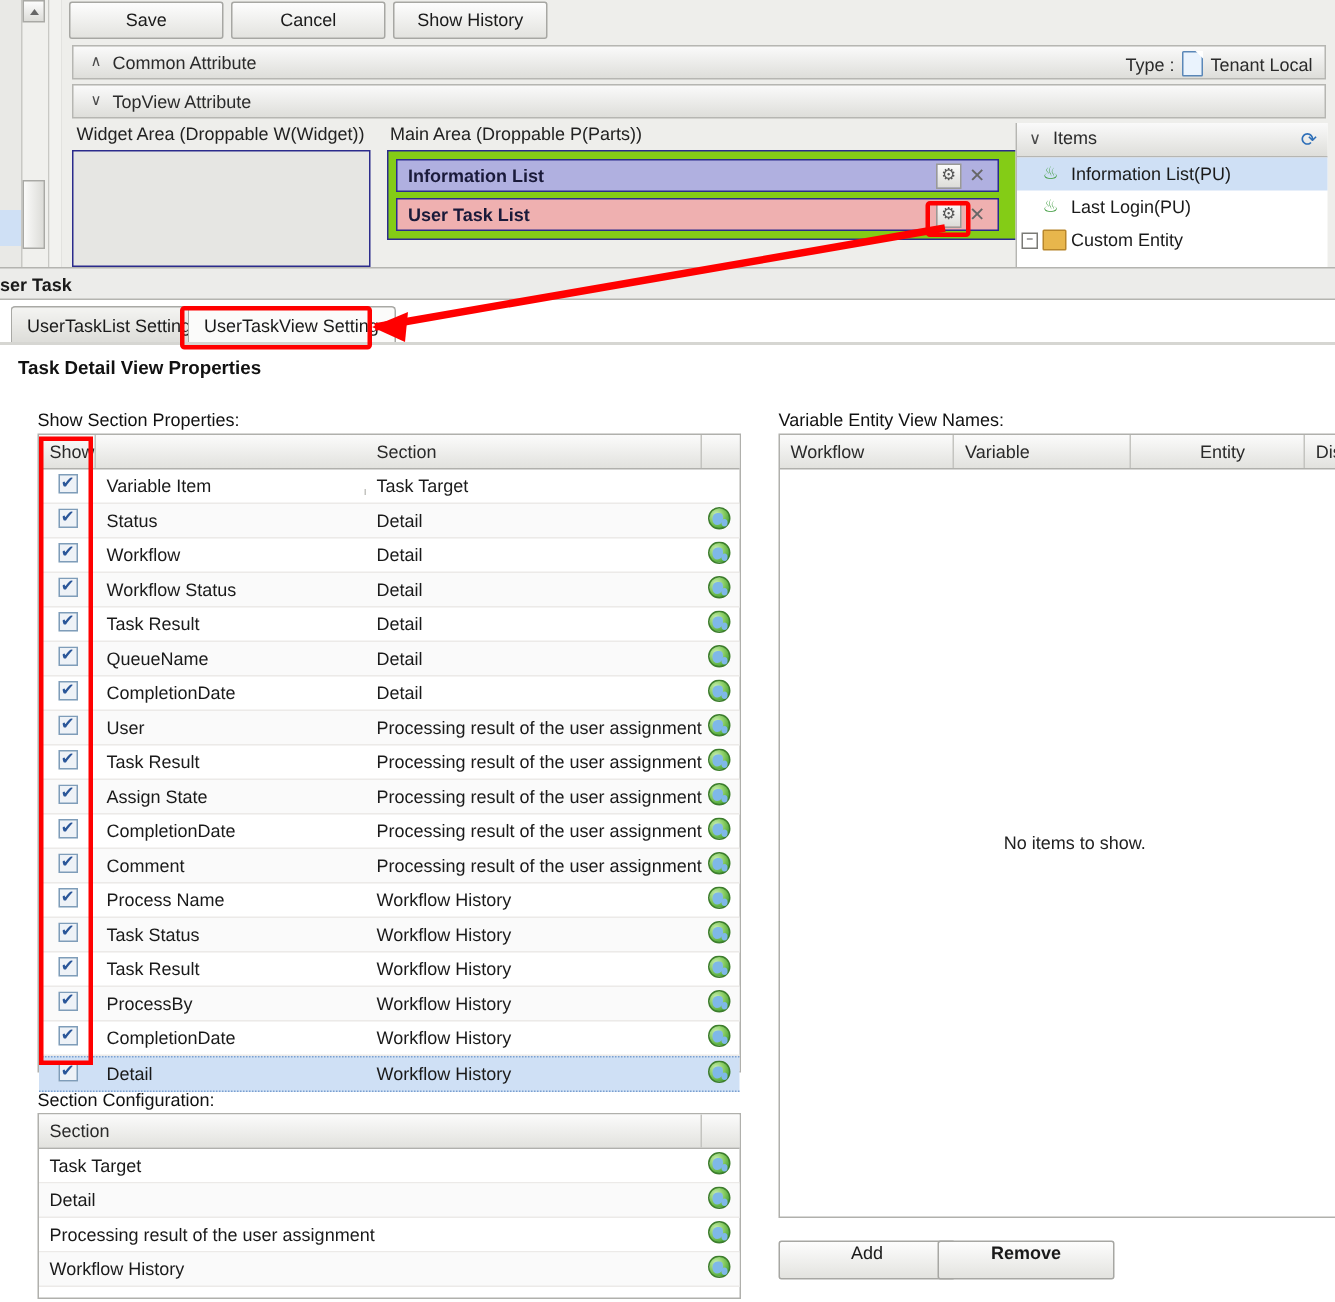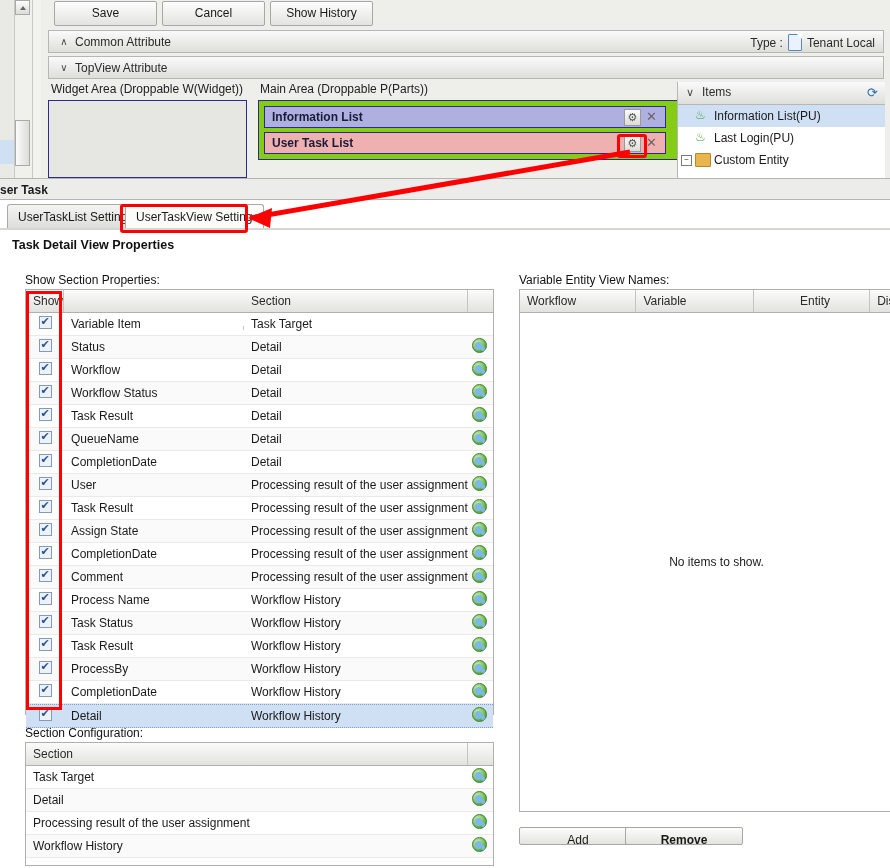--- a/index.html
+++ b/index.html
@@ -48,21 +48,21 @@
   .tp-blue-strip{
     position:absolute; left:0px; top:140px; width:14px; height:24px;
     background:#cfe0f5;
   }
 
   .tp-content {
     position:absolute; left:41px; top:0; width:849px; height:178px;
     background:#eeeeeb;
   }
 
-  .toolbar { position:absolute; left:13px; top:1px; }
+  .toolbar { position:absolute; left:5px; top:1px; }
   .btn {
     display:inline-block;
     background: linear-gradient(#fdfdfd, #e3e3df);
     border:1px solid #a7a7a3;
     border-radius:2px;
     font-size:12px; color:#1a1a1a;
     text-align:center;
     padding:4px 0 5px 0;
     cursor:default;
     box-sizing:border-box;
@@ -226,24 +226,24 @@
     content:""; position:absolute; left:8px; top:7px; width:4px;height:5px;
     background:#7fb8e8; border-radius:50%;
   }
 
   .empty-msg{
     position:absolute; width:100%; text-align:center; font-size:12px; color:#222;
   }
 
   
   .rbtn {
-    position:absolute; height:18px; width:118px;
+    position:absolute; height:26px; width:118px;
     background: linear-gradient(#fdfdfd,#e3e3df);
     border:1px solid #a7a7a3; border-radius:2px;
-    font-size:12px; text-align:center; padding-top:5px; box-sizing:border-box;
+    font-size:12px; text-align:center; padding-top:0; box-sizing:border-box;
     color:#1a1a1a;
   }
 
   
   .ann { position:absolute; border:3px solid #ff0000; box-sizing:border-box; pointer-events:none;}
   .ann-tab { left:120px; top:204px; width:128px; height:29px; border-radius:3px;}
   .ann-gear { left:617px; top:134px; width:30px; height:24px; border-radius:3px;}
   .ann-show { left:26px; top:291px; width:36px; height:419px; }
   .ann-line { position:absolute; pointer-events:none; }
 </style>

